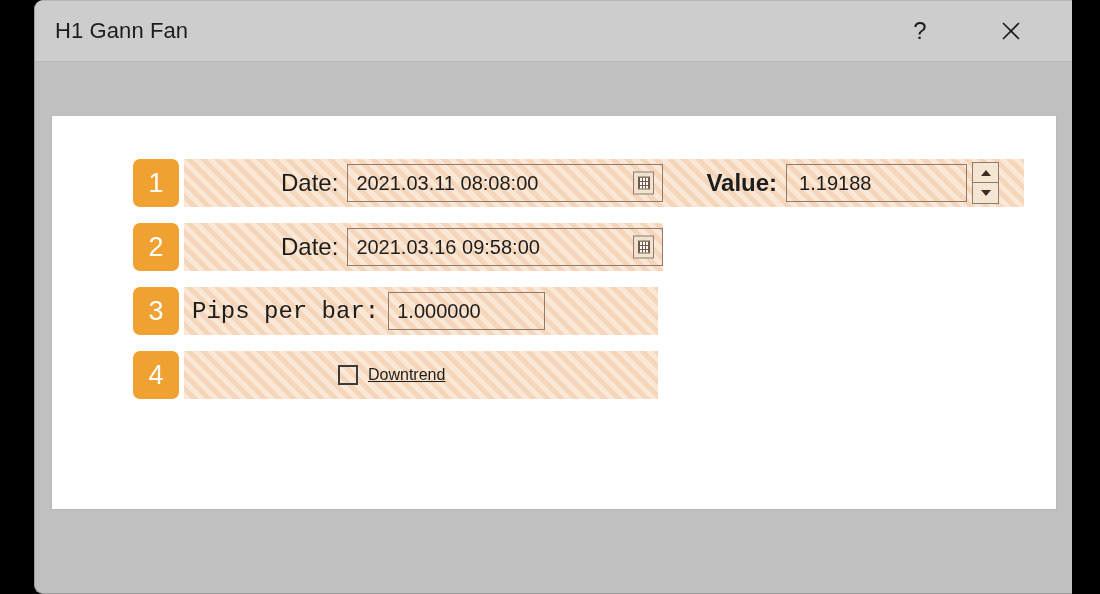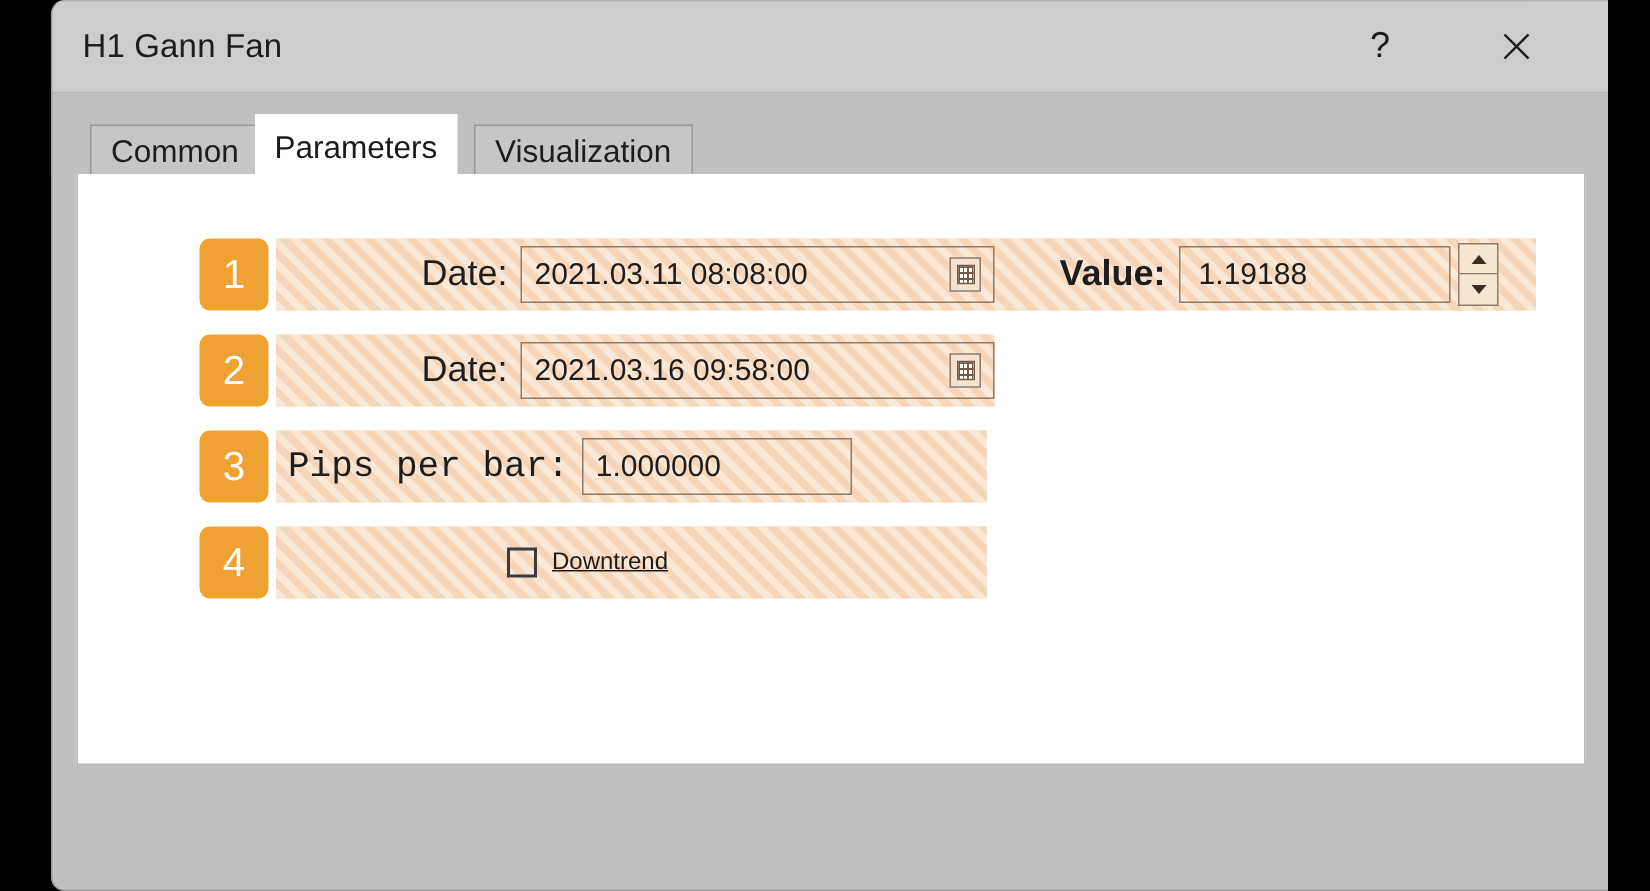--- a/index.html
+++ b/index.html
@@ -175,21 +175,21 @@
     border: 1px solid #8d7c6b;
     background: transparent;
     display: flex;
     align-items: center;
     font-size: 20px;
     color: #1d1d1d;
     padding-left: 8px;
     white-space: nowrap;
   }
   .tb-date { width: 316px; }
-  .tb-pips { width: 180px; }
+  .tb-pips { width: 157px; }
   .tb-value { width: 181px; padding-left: 12px; }
 
   .cal-btn {
     position: absolute;
     right: 8px;
     top: 50%;
     transform: translateY(-50%);
     width: 21px;
     height: 23px;
     border: 1px solid #8d7c6b;
@@ -302,25 +302,20 @@
       </div>
 
       <div class="win-btn close-btn">
         <svg width="24" height="24" viewBox="0 0 24 24">
           <line x1="4" y1="4" x2="20" y2="20" stroke="#1a1a1a" stroke-width="1.6"></line>
           <line x1="20" y1="4" x2="4" y2="20" stroke="#1a1a1a" stroke-width="1.6"></line>
         </svg>
       </div>
     </div>
 
-    <div class="tabstrip">
-      <div class="tab" id="tab-0">Common</div>
-      <div class="tab active" id="tab-1">Parameters</div>
-      <div class="tab" id="tab-2">Visualization</div>
-    </div>
 
     <div class="content">
       <div class="rows">
 
         <div class="row" id="row-0">
           <div class="badge">1</div>
           <div class="fieldband">
             <div class="flabel lbl-date-1">Date:</div>
             <div class="textbox tb-date">2021.03.11 08:08:00
               <div class="cal-btn">

